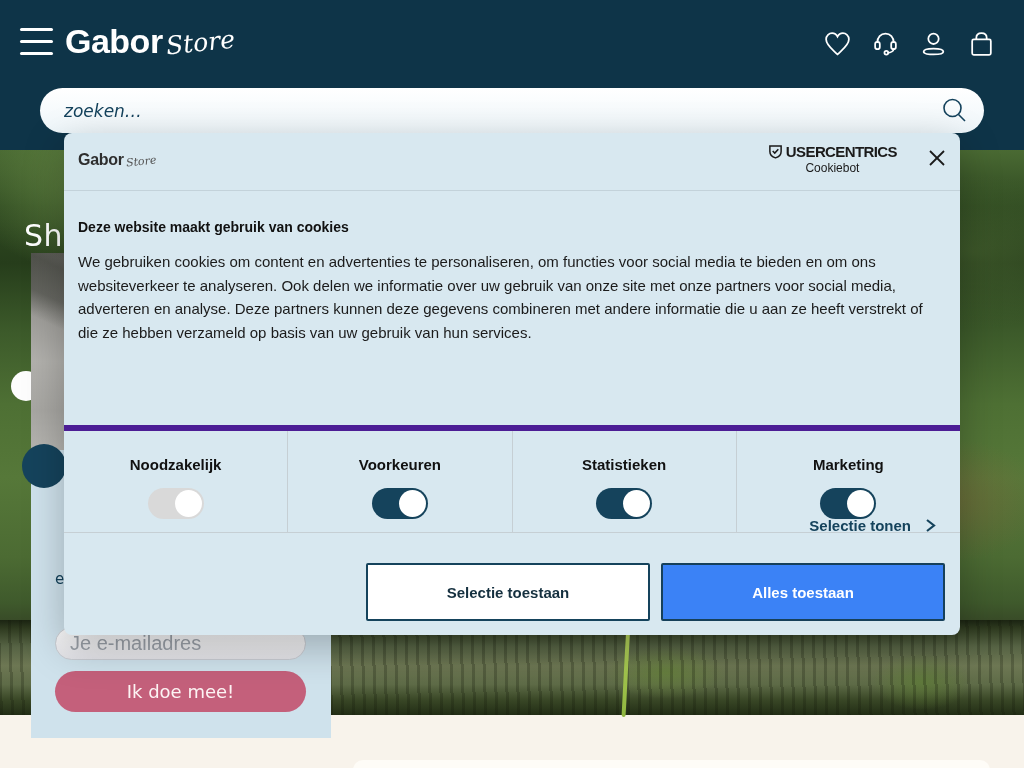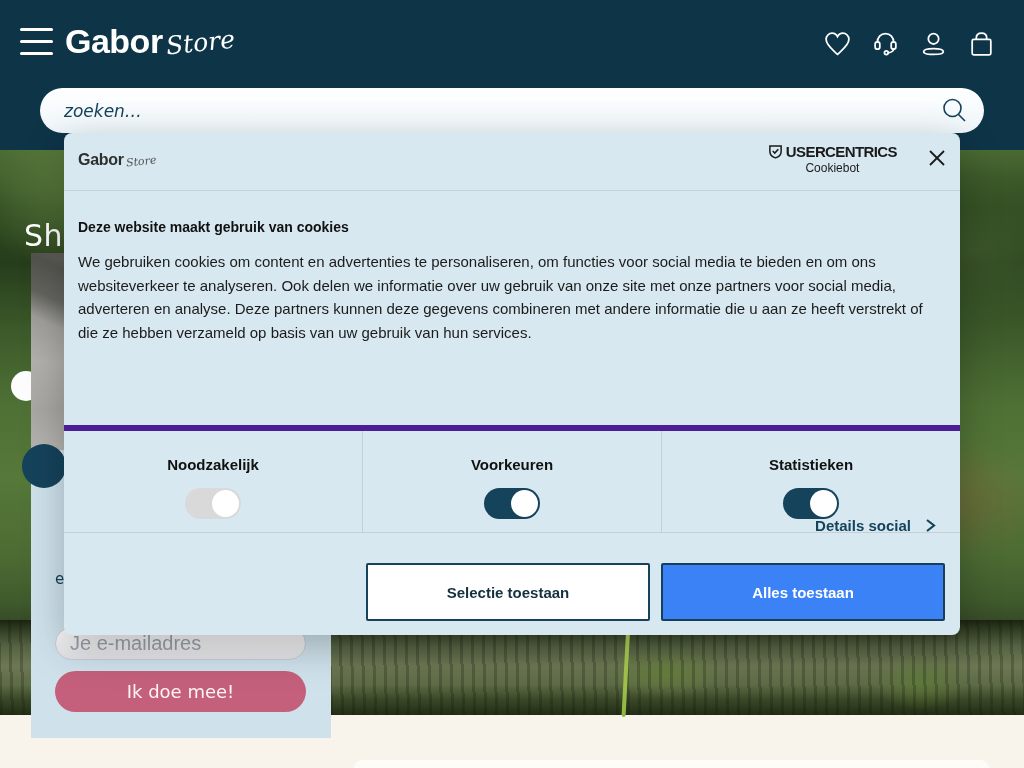--- a/index.html
+++ b/index.html
@@ -213,24 +213,30 @@
       <div class="toggle on">
           <div class="knob"></div>
         </div>
     </div>
     <div class="cat">
       <div class="cat-label">Statistieken</div>
       <div class="toggle on">
           <div class="knob"></div>
         </div>
     </div>
+    <div class="cat">
+      <div class="cat-label">Marketing</div>
+      <div class="toggle on">
+          <div class="knob"></div>
+        </div>
+    </div>
   </div>
 
   <div class="cb-details">
-    <span class="cb-details-label">Details social</span>
+    <span class="cb-details-label">Selectie tonen</span>
     <svg viewBox="0 0 11 15">
         <polyline points="2,2 9,7.5 2,13" fill="none"></polyline>
       </svg>
   </div>
 
   <button class="cb-btn selection">Selectie toestaan</button>
   <button class="cb-btn all">Alles toestaan</button>
 </div>
 
 </body></html>

